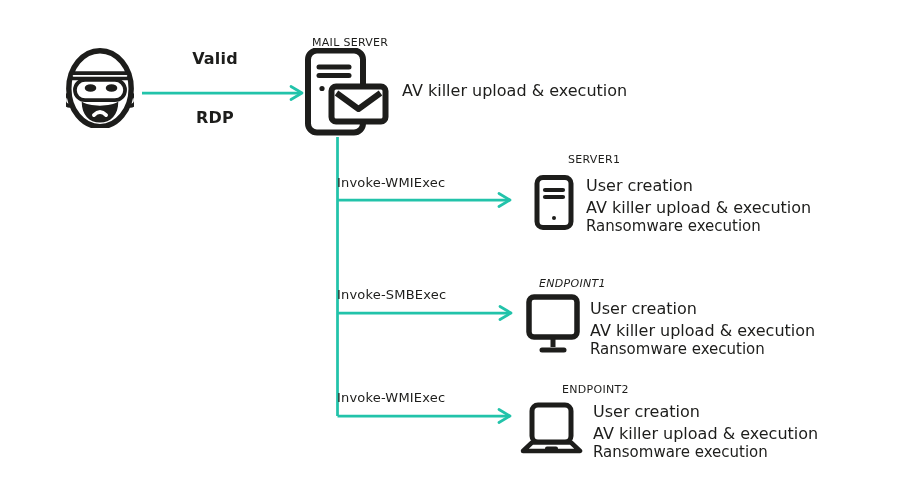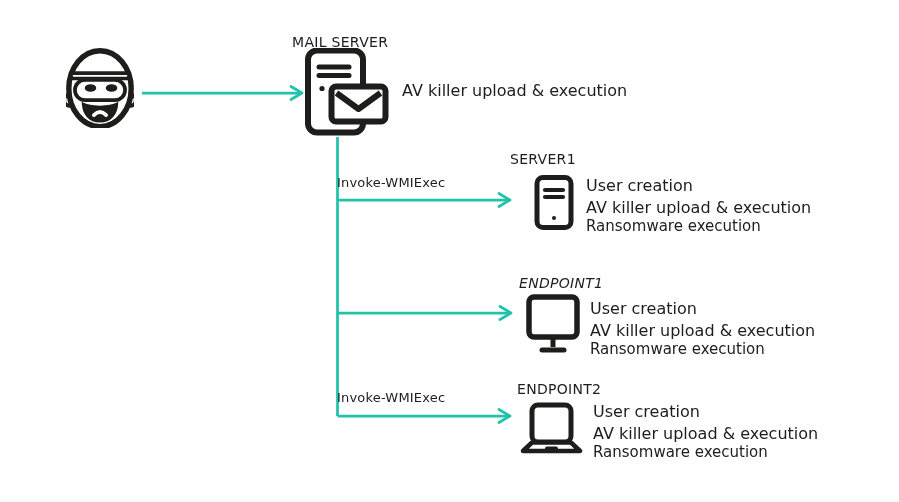--- a/index.html
+++ b/index.html
@@ -18,41 +18,41 @@
   }
   .abs{position:absolute;}
   svg{display:block;}
   .icon{color:var(--ink);}
   
   .edges{position:absolute;left:0;top:0;width:899px;height:502px;}
   .edges .shaft{stroke:var(--accent);stroke-width:2.75;fill:none;}
   .edges .head{stroke:var(--accent);stroke-width:2.75;fill:none;stroke-linecap:round;stroke-linejoin:round;}
   
   .bold-label{font-weight:bold;font-size:16px;line-height:20px;text-align:center;letter-spacing:.2px;}
-  .node-label{font-size:14px;line-height:13px;letter-spacing:.3px;white-space:nowrap;}
+  .node-label{font-size:11px;line-height:13px;letter-spacing:.3px;white-space:nowrap;margin-left:20px;}
   .edge-label{font-size:13px;line-height:13px;letter-spacing:.2px;white-space:nowrap;}
   .action{font-size:16px;line-height:22px;white-space:nowrap;}
   .action-small{font-size:15px;line-height:15px;white-space:nowrap;}
   
   .attacker-icon{left:66px;top:48px;width:68px;height:80px;}
   .valid-label{left:150px;top:49px;width:130px;}
   .rdp-label{left:150px;top:108px;width:130px;}
   .mailserver-label{left:292px;top:36px;}
   .mailserver-icon{left:302px;top:48px;width:90px;height:88px;}
   .mail-actions{left:402px;top:80px;}
   .invoke1{left:337px;top:176px;width:174px;}
-  .server1-label{left:510px;top:153px;}
+  .server1-label{left:548px;top:153px;}
   .server1-icon{left:534px;top:175px;width:40px;height:55px;}
   .server1-actions{left:586px;top:175px;}
   .invoke2{left:337px;top:288px;width:174px;}
   .endpoint1-label{left:519px;top:277px;font-style:italic;}
   .endpoint1-icon{left:526px;top:294px;width:54px;height:60px;}
   .endpoint1-actions{left:590px;top:298px;}
   .invoke3{left:337px;top:391px;width:174px;}
-  .endpoint2-label{left:517px;top:383px;}
+  .endpoint2-label{left:542px;top:383px;}
   .endpoint2-icon{left:519px;top:402px;width:64px;height:54px;}
   .endpoint2-actions{left:593px;top:401px;}
 </style>
 </head>
 <body>
 
 <div class="stage">
 
   <svg class="edges" viewBox="0 0 899 502">
     <path class="shaft" d="M142 93 H301"></path>
@@ -74,21 +74,23 @@
       <rect x="7" y="37" width="86" height="8" rx="4" stroke-width="5.5" fill="#fff"></rect>
       <rect x="13" y="47" width="74" height="30" rx="15" stroke-width="5.5" fill="#fff"></rect>
       <ellipse cx="36" cy="59" rx="8.5" ry="5.5" fill="currentColor" stroke="none"></ellipse>
       <ellipse cx="67" cy="59" rx="8.5" ry="5.5" fill="currentColor" stroke="none"></ellipse>
       <path d="M23 79 C 33 87 67 87 77 79 C 77 99 66 110 50 110 C 34 110 23 99 23 79 Z" fill="currentColor" stroke="none"></path>
       <path d="M41 99 Q50 90 59 99" stroke="#fff" stroke-width="5.5" stroke-linecap="round"></path>
     </g>
   </svg>
 
   <div class="abs bold-label valid-label">
+    <div>Valid</div>
   </div>
+  <div class="abs bold-label rdp-label">RDP</div>
 
   <div class="abs node-label mailserver-label">MAIL SERVER</div>
   <svg class="abs icon mailserver-icon" viewBox="0 0 90 88">
     <g stroke="currentColor" fill="none">
       <rect x="6" y="2.5" width="55" height="82" rx="9" stroke-width="6" fill="#fff"></rect>
       <line x1="17" y1="19" x2="47" y2="19" stroke-width="5" stroke-linecap="round"></line>
       <line x1="17" y1="27.5" x2="47" y2="27.5" stroke-width="5" stroke-linecap="round"></line>
       <circle cx="20" cy="40.5" r="2.6" fill="currentColor" stroke="none"></circle>
       <rect x="29.5" y="38.5" width="54" height="35" rx="4.5" stroke-width="6" fill="#fff"></rect>
       <path d="M34.5 45 L56.5 61 L78.5 45" stroke-width="6" stroke-linejoin="round"></path>
@@ -107,20 +109,21 @@
       <line x1="11" y1="22" x2="29" y2="22" stroke-width="4.2" stroke-linecap="round"></line>
       <circle cx="20" cy="43" r="2" fill="currentColor" stroke="none"></circle>
     </g>
   </svg>
   <div class="abs server1-actions">
     <div class="action">User creation</div>
     <div class="action">AV killer upload &amp; execution</div>
     <div class="action-small">Ransomware execution</div>
   </div>
 
+  <div class="abs edge-label invoke2">Invoke-SMBExec</div>
   <div class="abs node-label endpoint1-label">ENDPOINT1</div>
   <svg class="abs icon endpoint1-icon" viewBox="0 0 54 60">
     <g stroke="currentColor" fill="none">
       <rect x="3" y="3" width="48" height="40" rx="5" stroke-width="5.5" fill="#fff"></rect>
       <line x1="27" y1="43" x2="27" y2="53" stroke-width="5"></line>
       <line x1="16" y1="56" x2="38" y2="56" stroke-width="5" stroke-linecap="round"></line>
     </g>
   </svg>
   <div class="abs endpoint1-actions">
     <div class="action">User creation</div>

